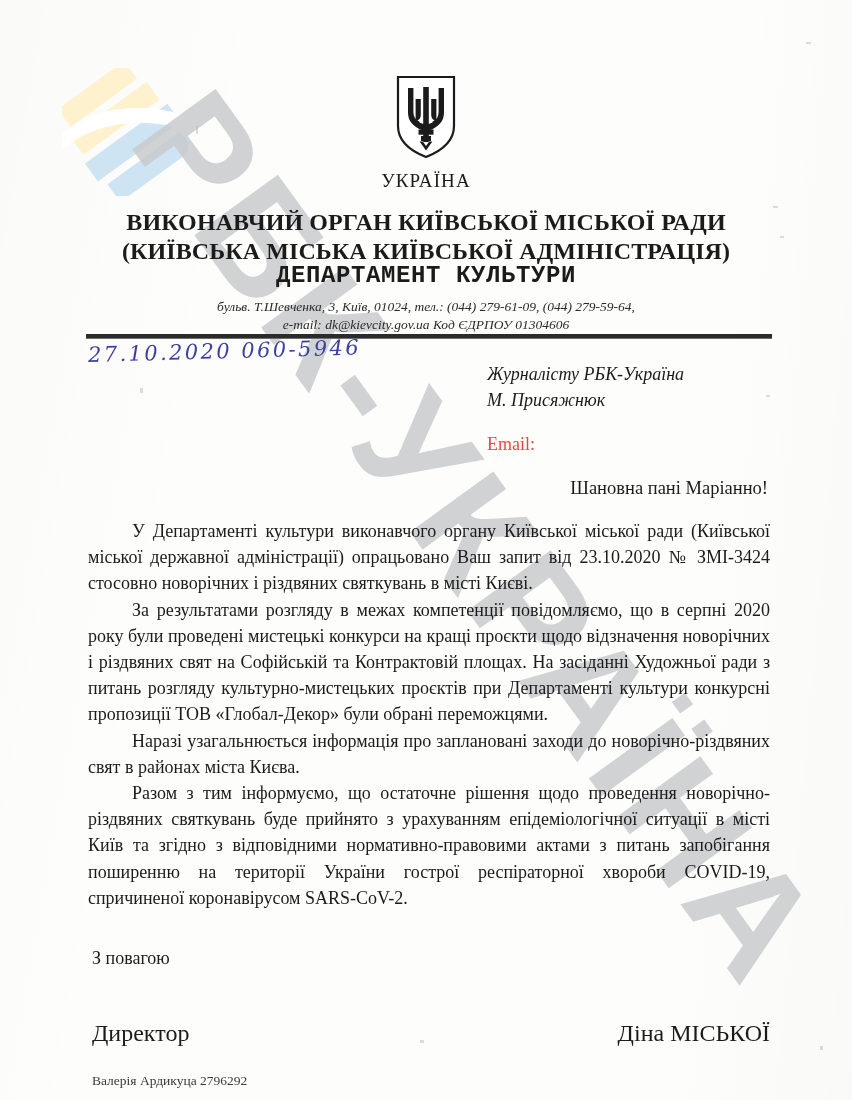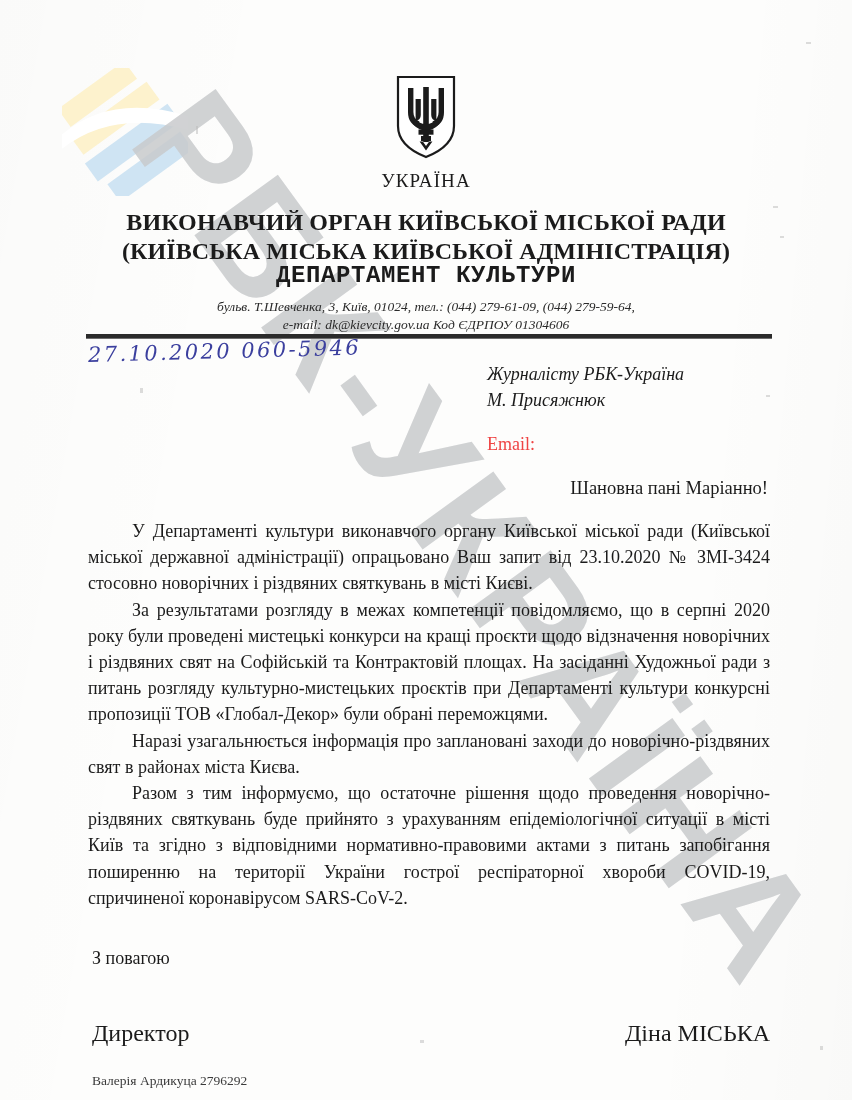--- a/index.html
+++ b/index.html
@@ -289,21 +289,21 @@
       <p>У Департаменті культури виконавчого органу Київської міської ради (Київської міської державної адміністрації) опрацьовано Ваш запит від 23.10.2020 № ЗМІ-3424  стосовно новорічних і різдвяних святкувань в місті Києві.</p>
       <p>За результатами розгляду в межах компетенції повідомляємо, що в серпні 2020 року були проведені мистецькі конкурси на кращі проєкти щодо відзначення новорічних і різдвяних свят на Софійській та Контрактовій площах. На засіданні Художньої ради з питань розгляду культурно-мистецьких проєктів при Департаменті культури конкурсні пропозиції ТОВ «Глобал-Декор» були обрані переможцями.</p>
       <p>Наразі узагальнюється інформація про заплановані заходи до новорічно-різдвяних свят в районах міста Києва.</p>
       <p>Разом з тим інформуємо, що остаточне рішення щодо проведення новорічно-різдвяних святкувань буде прийнято з урахуванням епідеміологічної ситуації в місті Київ та згідно з відповідними нормативно-правовими актами з питань запобігання поширенню на території України гострої респіраторної хвороби COVID-19, спричиненої коронавірусом SARS-CoV-2.</p>
     </div>
 
     <div id="closing-regards">З повагою</div>
 
     <div id="closing-row">
       <span>Директор</span>
-      <span>Діна МІСЬКА</span>
+      <span>Діна МІСЬКОЇ</span>
     </div>
 
     <div id="executor">Валерія Ардикуца 2796292</div>
   </div>
 
   <div id="paper-texture"></div>
 
   <div class="speck" style="left:806px;top:42px;width:5px;height:2px;"></div>
   <div class="speck" style="left:196px;top:126px;width:2px;height:8px;"></div>
   <div class="speck" style="left:773px;top:206px;width:5px;height:2px;"></div>

